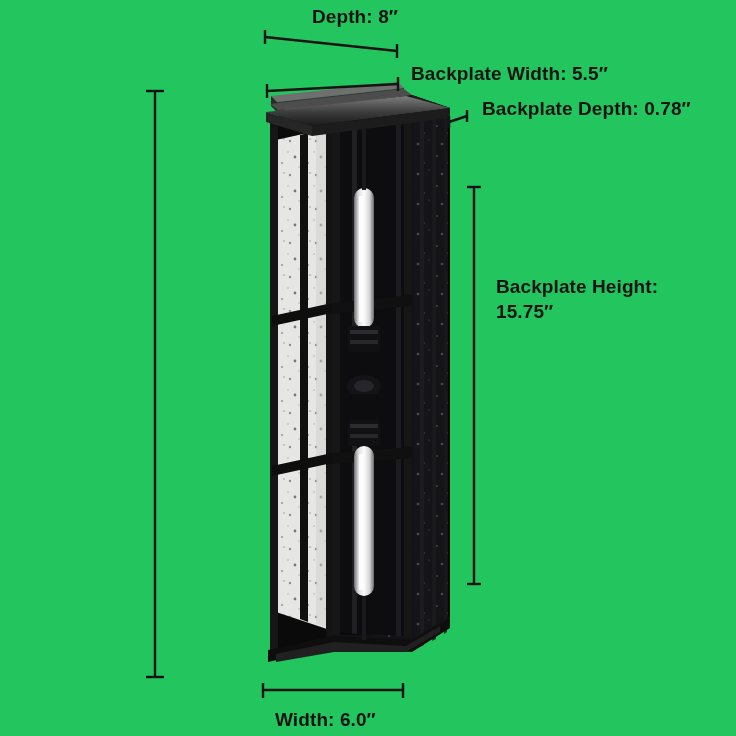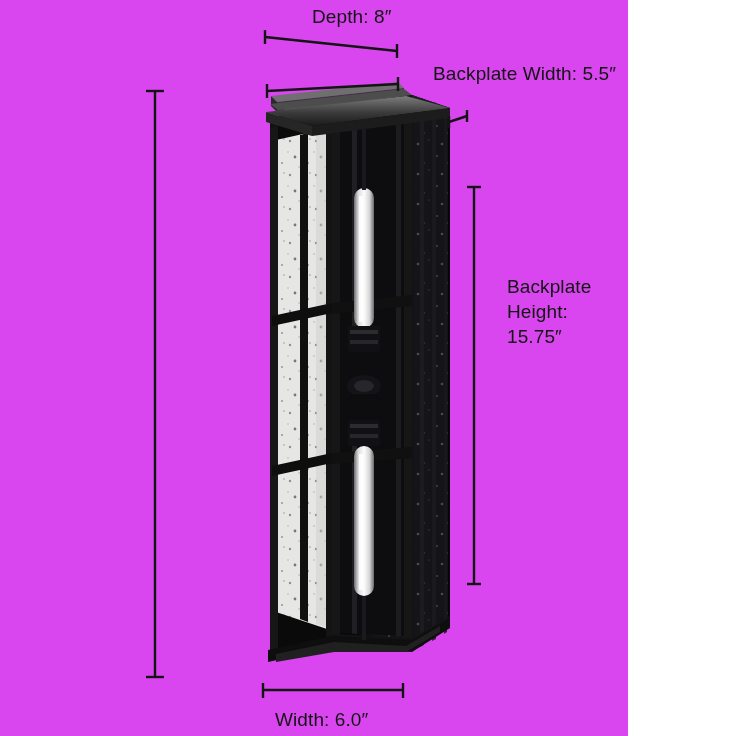--- a/index.html
+++ b/index.html
@@ -11,37 +11,38 @@
     width: 736px;
     height: 736px;
     position: relative;
     overflow: hidden;
     font-family: "Liberation Sans", sans-serif;
     color: #111111;
   }
   #stage {
     position: absolute;
     left: 0; top: 0;
-    width: 628px;
+    width: 736px;
     height: 736px;
-    background: #d946ef;
+    background: #22c55e;
+    font-weight: bold;
   }
   .dim-label {
     position: absolute;
     font-family: "Liberation Sans", sans-serif;
     font-size: 19px;
     line-height: 25px;
     color: #141414;
     white-space: pre-line;
     letter-spacing: 0.1px;
   }
   #label-depth       { left: 312px; top: 4px; }
-  #label-bp-width    { left: 433px; top: 61px; }
+  #label-bp-width    { left: 411px; top: 61px; }
   #label-bp-depth    { left: 482px; top: 96px; }
-  #label-bp-height   { left: 496px; top: 274px; margin-left: 11px; }
+  #label-bp-height   { left: 496px; top: 274px; }
   #label-height      { left: 50px;  top: 322px; }
   #label-width       { left: 275px; top: 707px; }
 
   svg.overlay {
     position: absolute;
     left: 0; top: 0;
     width: 736px;
     height: 736px;
     pointer-events: none;
   }
@@ -236,20 +237,21 @@
         <line x1="263" y1="683" x2="263" y2="698"></line>
         <line x1="403" y1="683" x2="403" y2="698"></line>
       </g>
     </g>
   </svg>
 
   <div class="dim-label" id="label-depth">Depth: 8″</div>
 
   <div class="dim-label" id="label-bp-width">Backplate Width: 5.5″</div>
 
+  <div class="dim-label" id="label-bp-depth">Backplate Depth: 0.78″</div>
 
   <div class="dim-label" id="label-bp-height">Backplate Height:
 15.75″</div>
 
 
   <div class="dim-label" id="label-width">Width: 6.0″</div>
 
 </div>
 
 </body></html>

